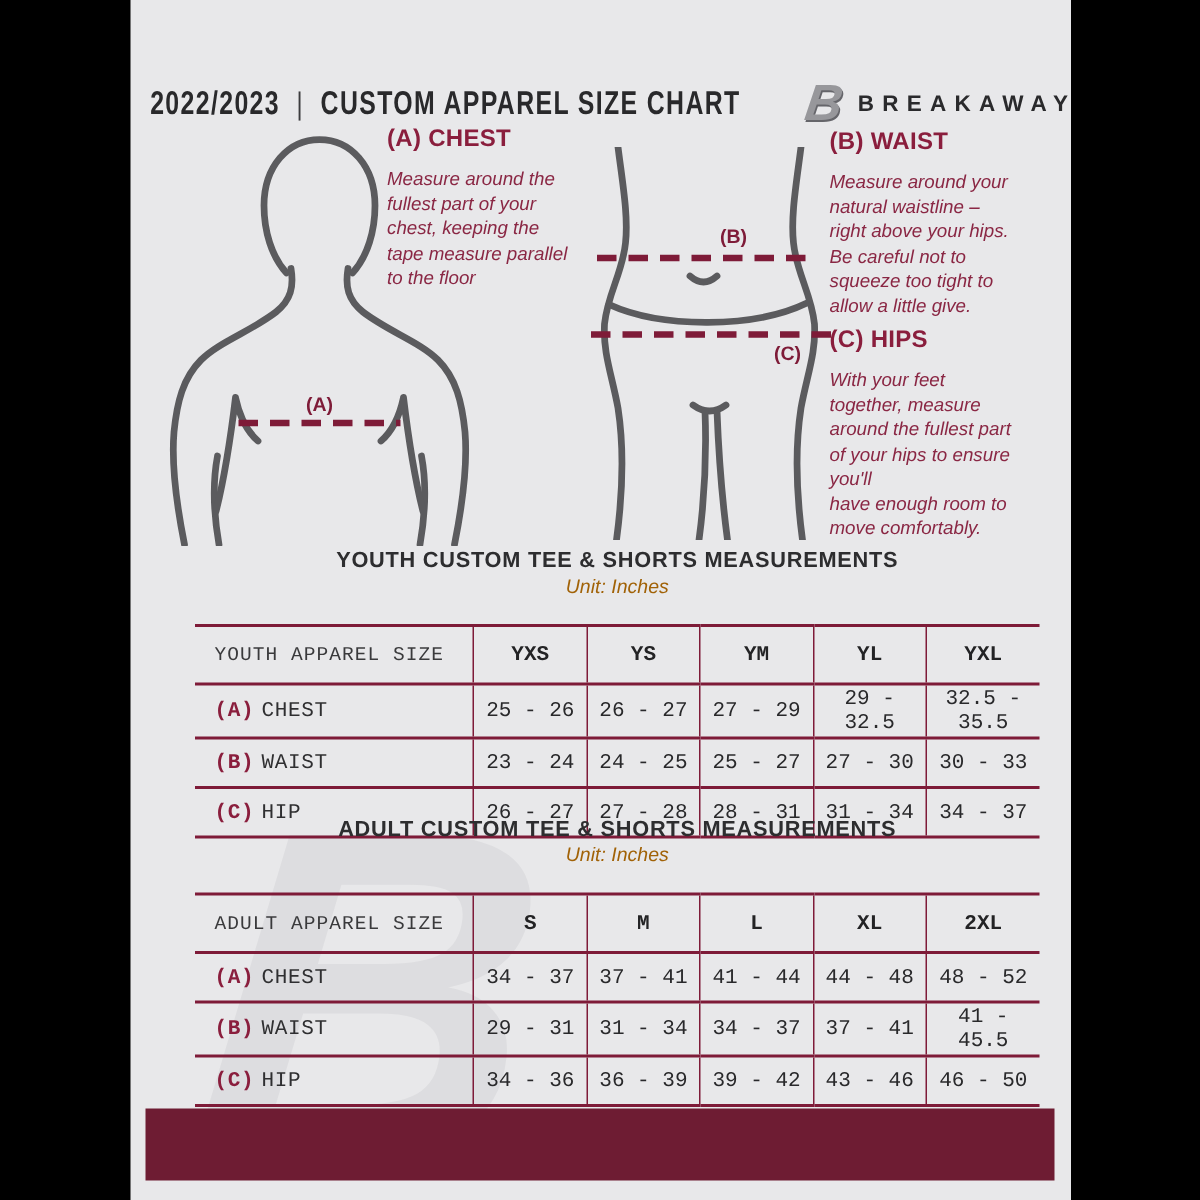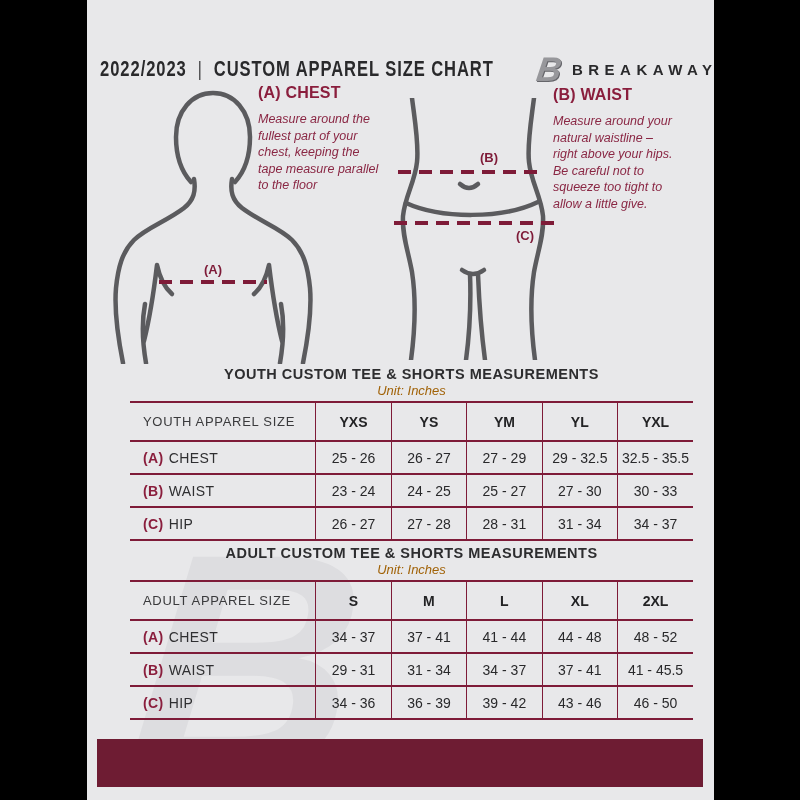--- a/index.html
+++ b/index.html
@@ -54,21 +54,21 @@
     margin-top:9px; font-size:12.5px; line-height:16.5px;
     font-style:italic; font-weight:500; color:#8a2744; white-space:pre-line;
   }
   
   .table-block { position:absolute; left:0; width:100%; text-align:center; z-index:1;padding-left:11px; }
   #youth-block { top:366px; }
   #adult-block { top:545px; }
   .table-title { font-size:14.5px; font-weight:700; letter-spacing:0.5px; color:#2d2d2f; }
   .table-unit { font-size:13px; font-style:italic; font-weight:500; color:#a16207; margin-top:1px; }
   table.size-table {
-    width:563px; margin:3px auto 0; border-collapse:collapse; table-layout:fixed;
+    width:563px; margin:18px auto 0; border-collapse:collapse; table-layout:fixed;font-family:Liberation Mono, monospace;
   }
   .c-label { width:33%; }
   .size-table th, .size-table td {
     border-top:2px solid #7e1b38; border-bottom:2px solid #7e1b38;
     border-left:1.5px solid #7e1b38; border-right:1.5px solid #7e1b38;
     vertical-align:middle; background:transparent;
   }
   .size-table th:first-child, .size-table td:first-child { border-left:none; }
   .size-table th:last-child,  .size-table td:last-child  { border-right:none; }
   .size-table thead th { height:35px; }
@@ -141,20 +141,30 @@
   </div>
   <div class="measure-block" id="waist-block">
     <div class="m-heading">(B) WAIST</div>
     <div class="m-body">Measure around your
 natural waistline –
 right above your hips.
 Be careful not to
 squeeze too tight to
 allow a little give.</div>
   </div>
+  <div class="measure-block" id="hips-block">
+    <div class="m-heading">(C) HIPS</div>
+    <div class="m-body">With your feet
+together, measure
+around the fullest part
+of your hips to ensure
+you'll
+have enough room to
+move comfortably.</div>
+  </div>
 
   <div class="table-block" id="youth-block">
     <div class="table-title">YOUTH CUSTOM TEE &amp; SHORTS MEASUREMENTS</div>
     <div class="table-unit">Unit: Inches</div>
     <table class="size-table">
       <colgroup>
           <col class="c-label">
           <col>
           <col>
           <col>

